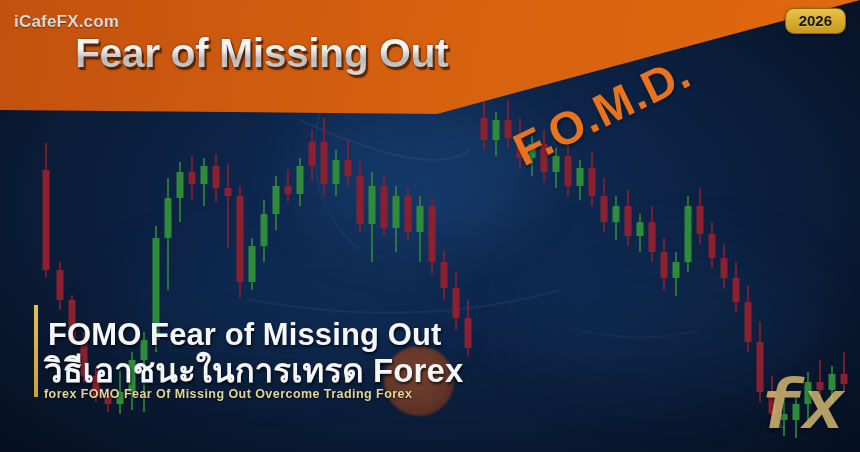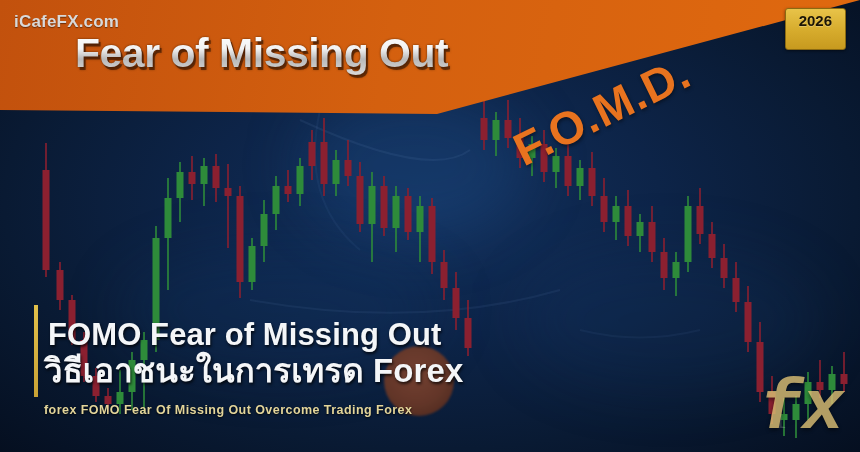--- a/index.html
+++ b/index.html
@@ -41,21 +41,21 @@
     -webkit-background-clip:text;background-clip:text;color:transparent;
     text-shadow:0 0 0 rgba(0,0,0,0);
     filter:drop-shadow(2px 3px 0px rgba(40,15,0,.55)) drop-shadow(0 0 1px rgba(60,25,0,.7));
     white-space:nowrap;
     margin-left:40px;
   }
 
   
   .year-badge{
     position:absolute;right:14px;top:8px;
-    padding:3px 13px 20px;border-radius:3px;
+    padding:3px 13px 4px;border-radius:9px;
     background:linear-gradient(180deg,#e8c349 0%,#d6ab2c 55%,#c79a1f 100%);
     border:1px solid #8a6a12;
     font-size:15px;font-weight:bold;color:#1b1405;
     text-shadow:0 1px 0 rgba(255,255,255,.25);
     box-shadow:0 1px 3px rgba(0,0,0,.5);
   }
 
   
   .fomd{
     position:absolute;left:505px;top:128px;
@@ -83,21 +83,21 @@
     text-shadow:1px 2px 3px rgba(0,0,0,.75);
     white-space:nowrap;
   }
   .headline-th{
     position:absolute;left:44px;top:344px;
     font-size:33px;font-weight:bold;color:#f4f6f8;letter-spacing:.1px;
     text-shadow:1px 2px 3px rgba(0,0,0,.75);
     white-space:nowrap;
   }
   .subline{
-    position:absolute;left:44px;top:403px;
+    position:absolute;left:44px;top:387px;
     font-size:12.5px;font-weight:bold;color:#e3d59a;letter-spacing:.45px;
     text-shadow:0 1px 2px rgba(0,0,0,.8);
     white-space:nowrap;
   }
 
   
   .logo-wm{
     position:absolute;right:16px;bottom:14px;
     display:flex;align-items:baseline;
     opacity:.82;pointer-events:none;

